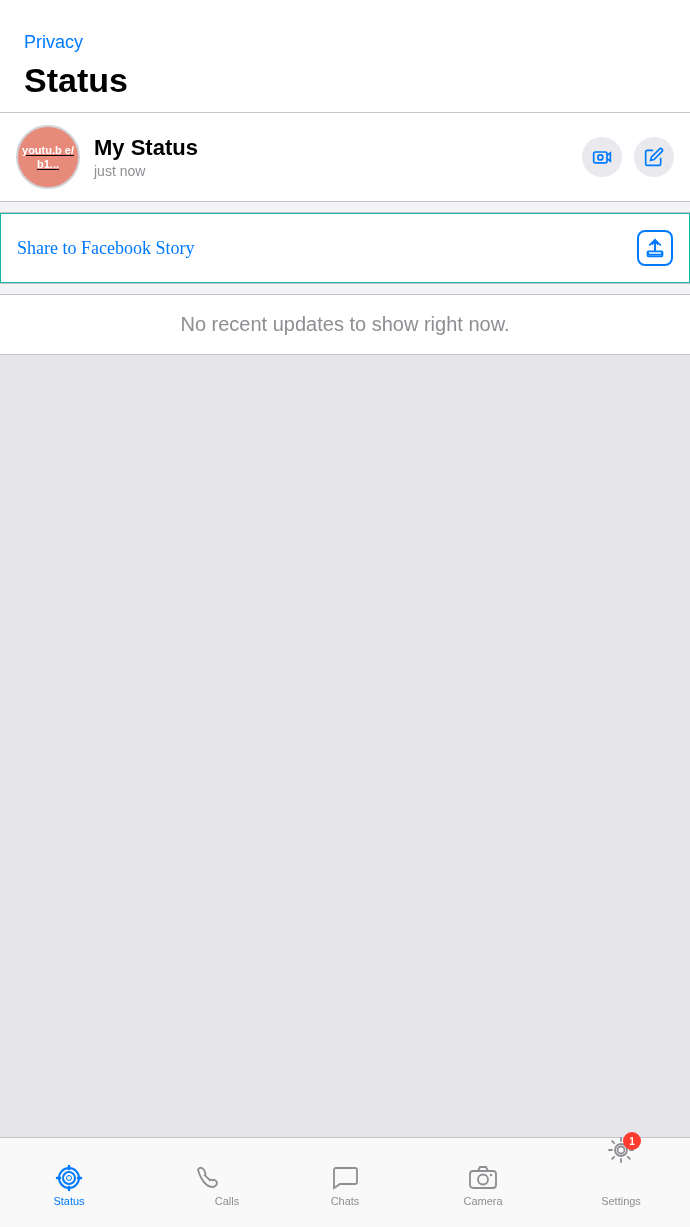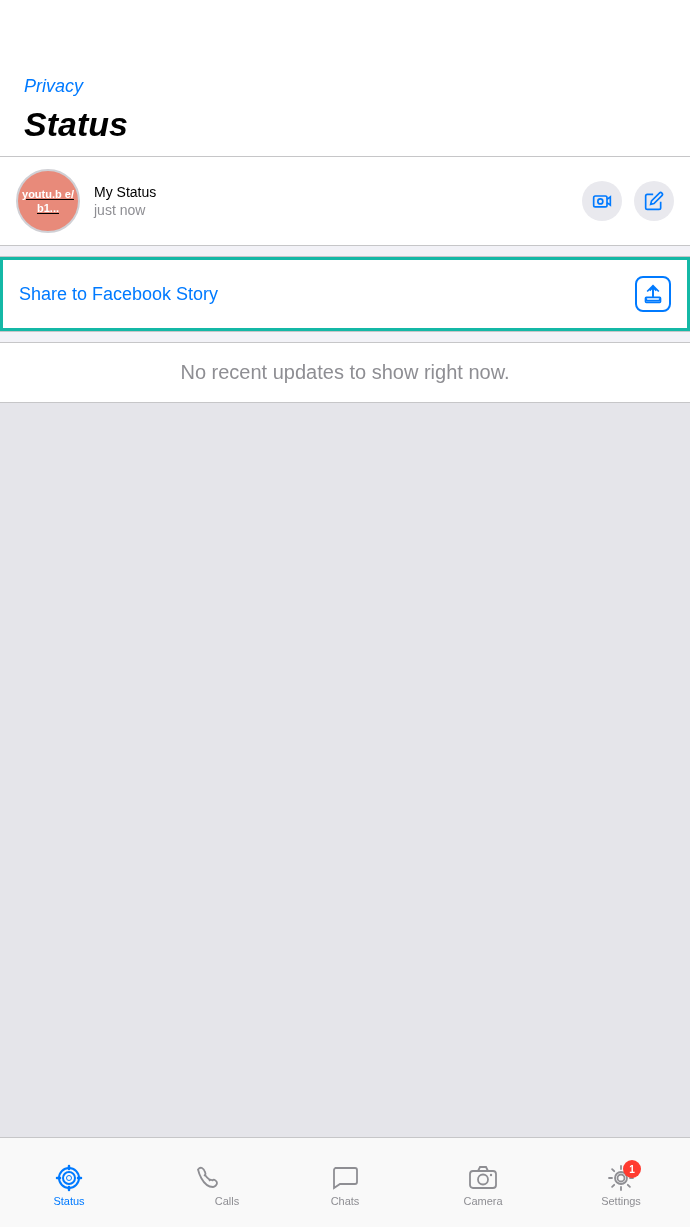--- a/index.html
+++ b/index.html
@@ -9,22 +9,21 @@
       min-height: 1227px;
       font-family: -apple-system, BlinkMacSystemFont, 'Helvetica Neue', sans-serif;
       background: #f2f2f7;
       display: flex;
       flex-direction: column;
     }
 
     
     .header {
       background: #f2f2f7;
-      padding: 76px 24px 12px;
-      font-style: italic;
+      padding: 32px 24px 12px;
     }
     .back-link {
       color: #007aff;
       font-size: 18px;
       margin-bottom: 8px;
       display: block;
     }
     .page-title {
       font-size: 34px;
       font-weight: 700;
@@ -70,22 +69,22 @@
       text-align: center;
       line-height: 1.3;
       word-break: break-all;
       padding: 4px;
     }
     .status-info {
       flex: 1;
       margin-left: 14px;
     }
     .status-name {
-      font-size: 14px;
-      font-weight: 400;
+      font-size: 22px;
+      font-weight: 700;
       color: #000;
     }
     .status-time {
       font-size: 14px;
       color: #8e8e93;
       margin-top: 2px;
     }
     .status-actions {
       display: flex;
       gap: 12px;
@@ -112,22 +111,23 @@
       background: #f2f2f7;
     }
 
     
     .share-row {
       background: #fff;
       padding: 16px 16px;
       display: flex;
       align-items: center;
       justify-content: space-between;
-      border: 3px solid #14b8a6;
+      border: 1px solid #14b8a6;
       margin: 0;
+      font-family: Liberation Serif, serif;
     }
     .share-label {
       font-size: 18px;
       color: #007aff;
       font-weight: 400;
     }
     .share-icon-wrap {
       width: 36px;
       height: 36px;
       border-radius: 8px;
@@ -327,16 +327,16 @@
 
   <div class="tab-item inactive">
     <div class="tab-icon" style="position:relative;">
       <svg width="28" height="28" viewBox="0 0 28 28" fill="none">
         <circle cx="14" cy="14" r="3.5" stroke="#8e8e93" stroke-width="1.8"></circle>
         <path d="M14 2v3M14 23v3M2 14h3M23 14h3M5.1 5.1l2.1 2.1M20.8 20.8l2.1 2.1M5.1 22.9l2.1-2.1M20.8 7.2l2.1-2.1" stroke="#8e8e93" stroke-width="1.8" stroke-linecap="round"></path>
         <circle cx="14" cy="14" r="6" stroke="#8e8e93" stroke-width="1.8" fill="none"></circle>
       </svg>
       <span class="badge">1</span>
     </div>
-    <span class="tab-label" style="color:#8e8e93;">Settings</span>
+    <span class="tab-label" style="color:#8e8e93;margin-top:28px;">Settings</span>
   </div>
 
 </div>
 
 </body></html>

